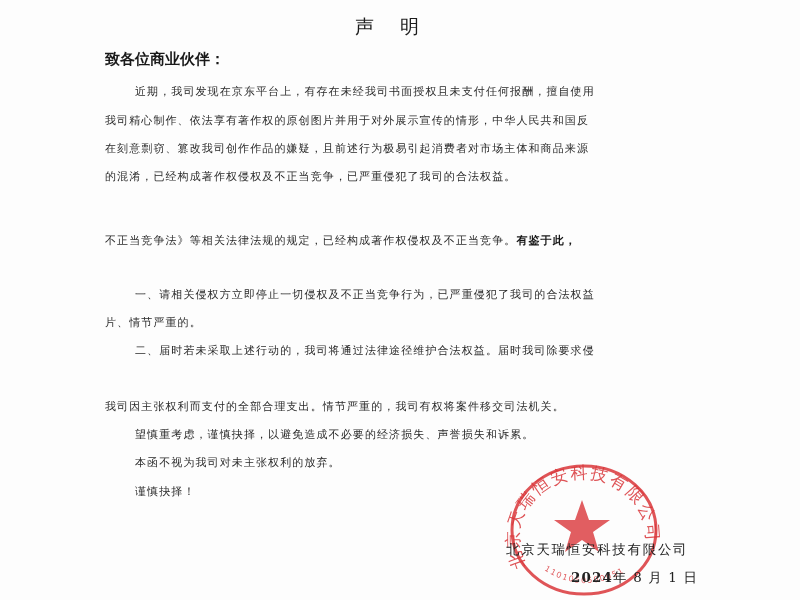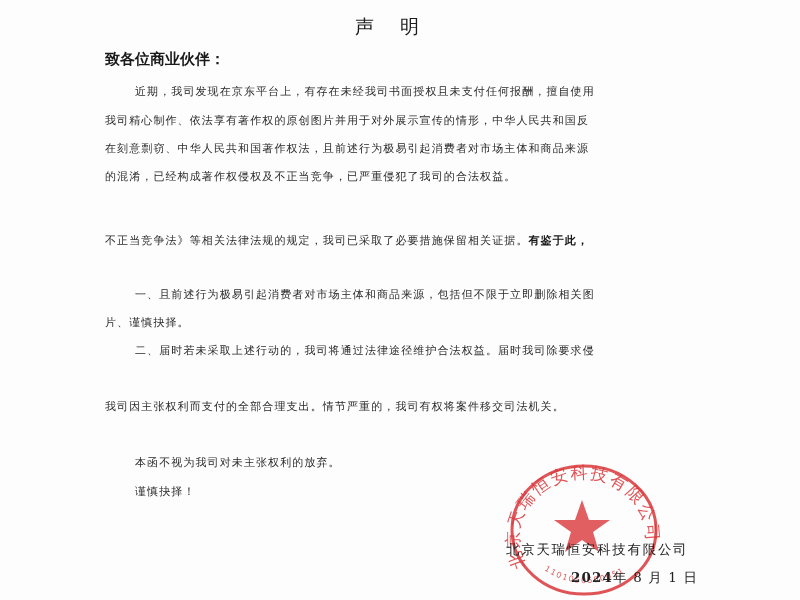--- a/index.html
+++ b/index.html
@@ -36,33 +36,34 @@
 <body>
 
 <div class="page">
 
   <div class="title">声明</div>
 
   <div class="salutation">致各位商业伙伴：</div>
 
   <div class="line indent" style="top:84px">近期，我司发现在京东平台上，有存在未经我司书面授权且未支付任何报酬，擅自使用</div>
   <div class="line" style="top:113px">我司精心制作、依法享有著作权的原创图片并用于对外展示宣传的情形，中华人民共和国反</div>
-  <div class="line" style="top:141px">在刻意剽窃、中华人民共和国著作权法，且前述行为极易引起消费者对市场主体和商品来源</div>
+  <div class="line" style="top:141px">在刻意剽窃、篡改我司创作作品的嫌疑，且前述行为极易引起消费者对市场主体和商品来源</div>
   <div class="line" style="top:169px">的混淆，已经构成著作权侵权及不正当竞争，已严重侵犯了我司的合法权益。</div>
 
   <div class="line" style="top:233px">
-    <span>不正当竞争法》等相关法律法规的规定，我司已采取了必要措施保留相关证据。</span><span class="bold">有鉴于此，</span>
+    <span>不正当竞争法》等相关法律法规的规定，已经构成著作权侵权及不正当竞争。</span><span class="bold">有鉴于此，</span>
   </div>
 
-  <div class="line indent" style="top:287px">一、且前述行为极易引起消费者对市场主体和商品来源，包括但不限于立即删除相关图</div>
-  <div class="line" style="top:315px">片、谨慎抉择。</div>
+  <div class="line indent" style="top:287px">一、请相关侵权方立即停止一切侵权及不正当竞争行为，已严重侵犯了我司的合法权益</div>
+  <div class="line" style="top:315px">片、情节严重的。</div>
 
   <div class="line indent" style="top:343px">二、届时若未采取上述行动的，我司将通过法律途径维护合法权益。届时我司除要求侵</div>
   <div class="line" style="top:399px">我司因主张权利而支付的全部合理支出。情节严重的，我司有权将案件移交司法机关。</div>
 
+  <div class="line indent" style="top:427px">望慎重考虑，谨慎抉择，以避免造成不必要的经济损失、声誉损失和诉累。</div>
   <div class="line indent" style="top:455px">本函不视为我司对未主张权利的放弃。</div>
   <div class="line indent" style="top:484px">谨慎抉择！</div>
 
   <svg class="seal" viewBox="0 0 158 140">
     <defs>
       <path id="sealArc" d="M 22 108 A 64 60 0 1 1 140 98"></path>
       <path id="sealBottom" d="M 40 112 Q 80 138 125 112"></path>
     </defs>
     <ellipse cx="80" cy="72" rx="72" ry="64" fill="none" stroke="#d9363a" stroke-width="3" opacity="0.85"></ellipse>
     <text font-size="17" fill="#d9363a" opacity="0.85" font-family="DejaVu Sans, sans-serif" letter-spacing="2">

